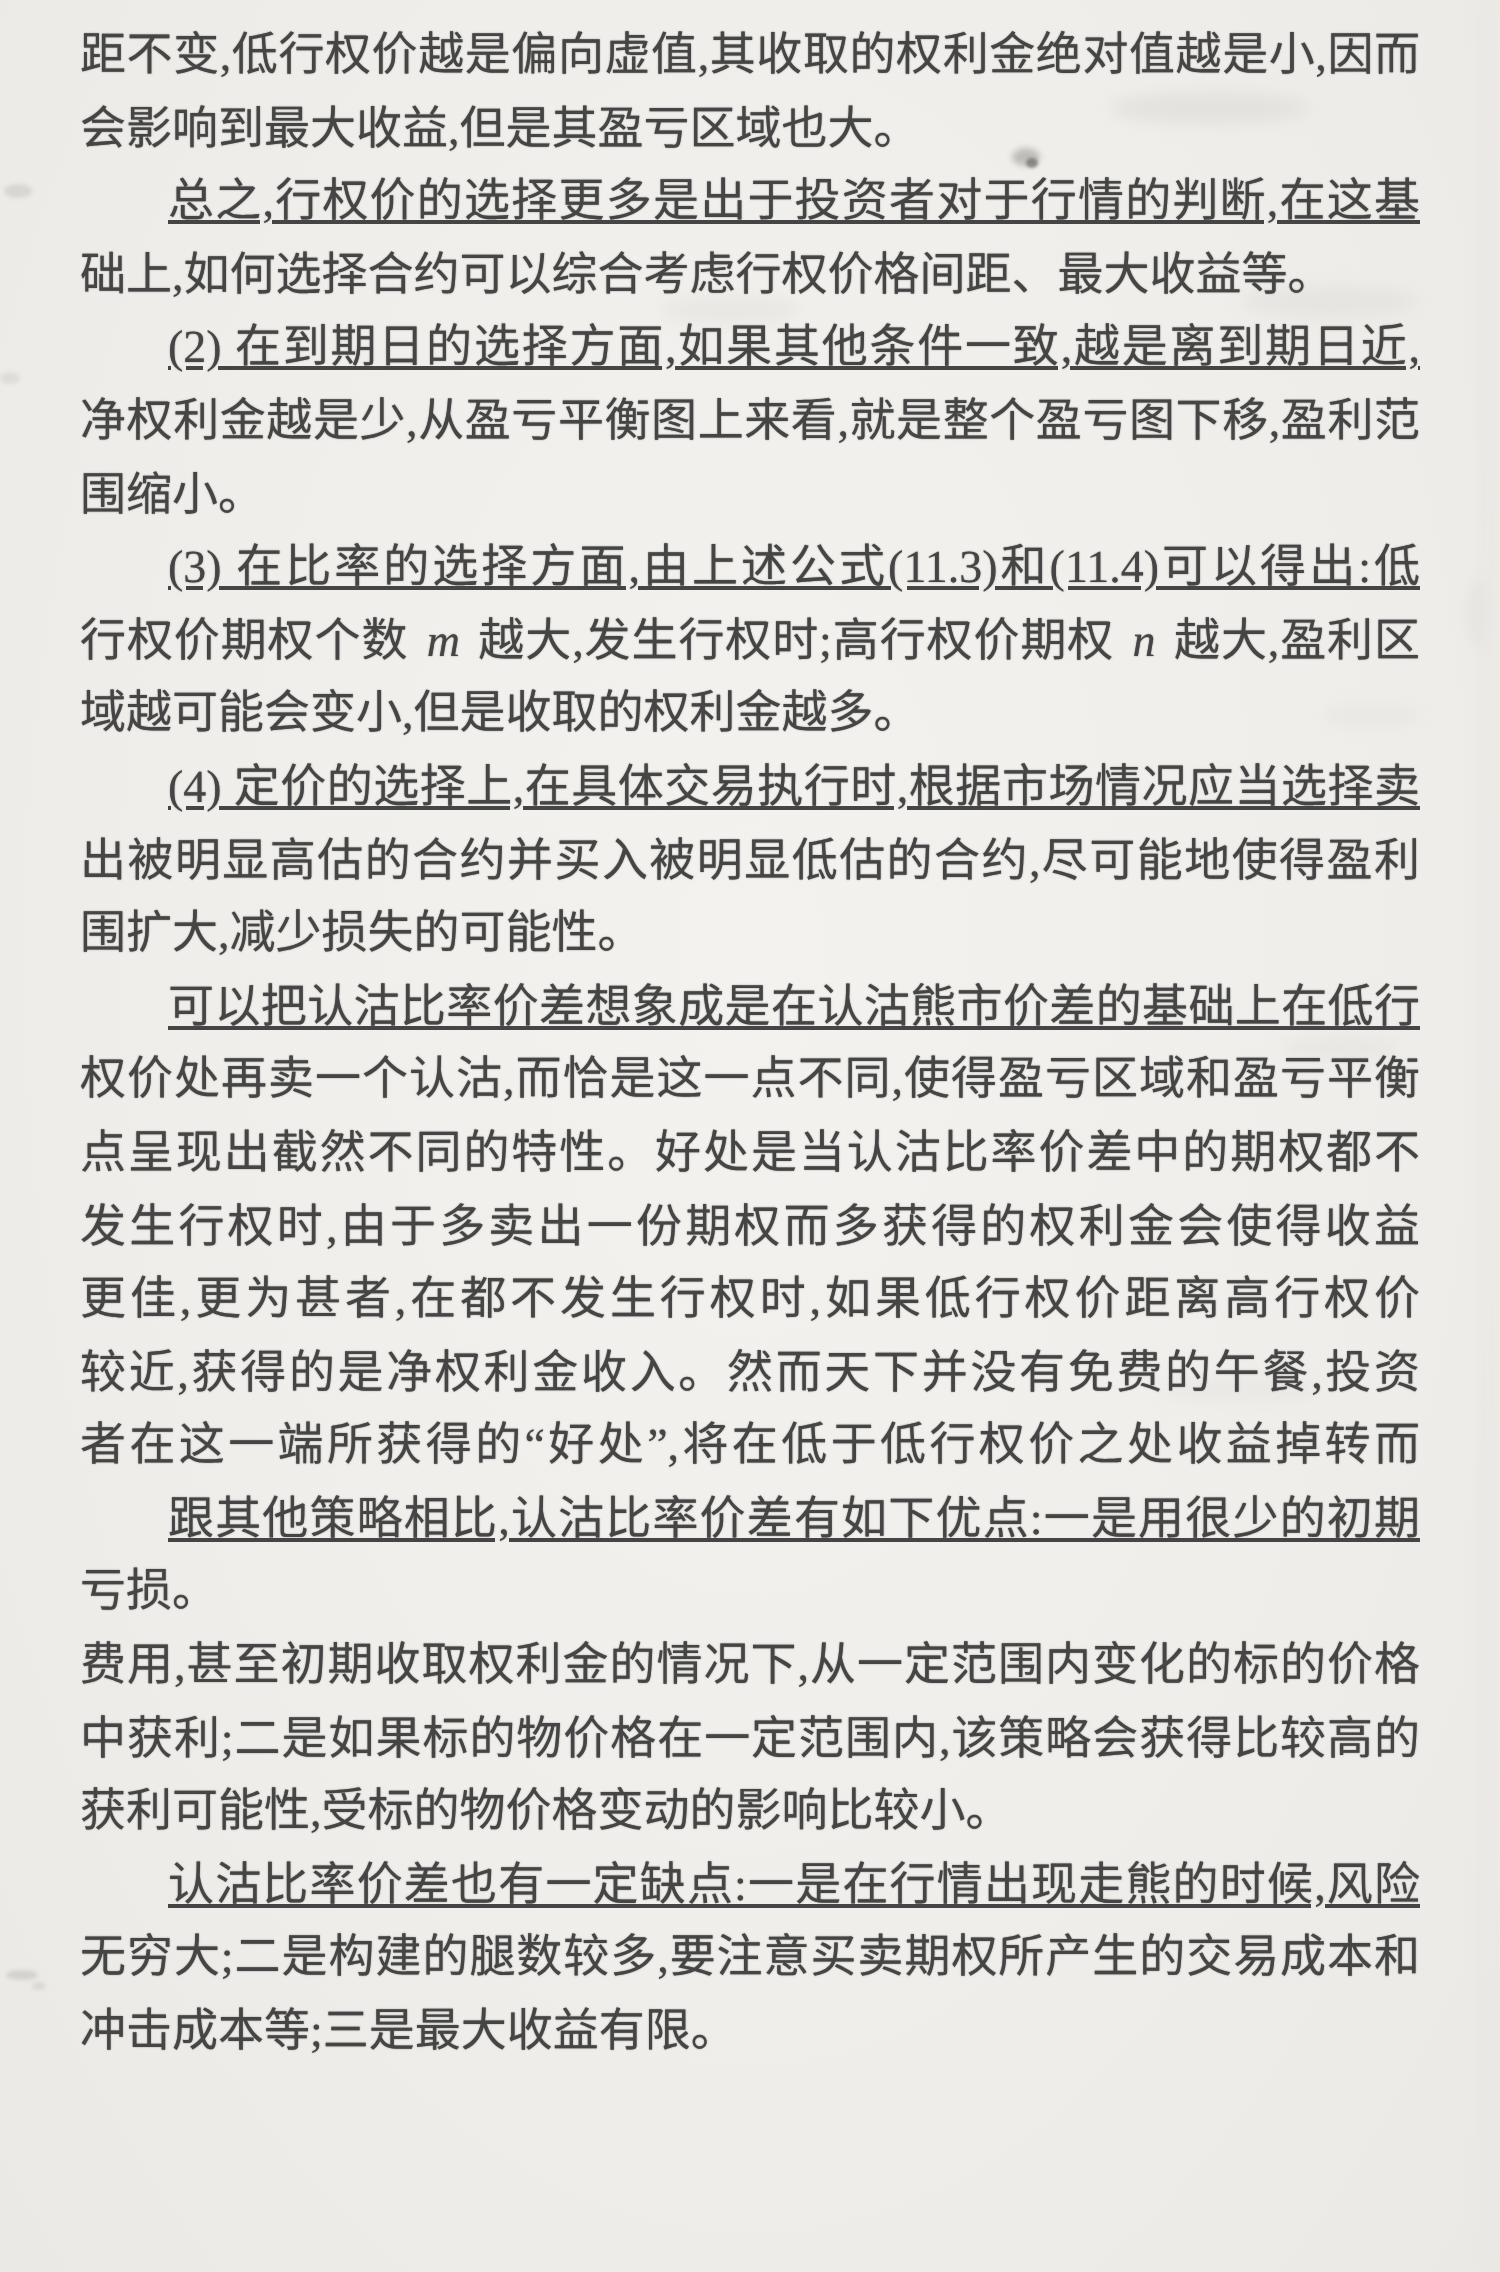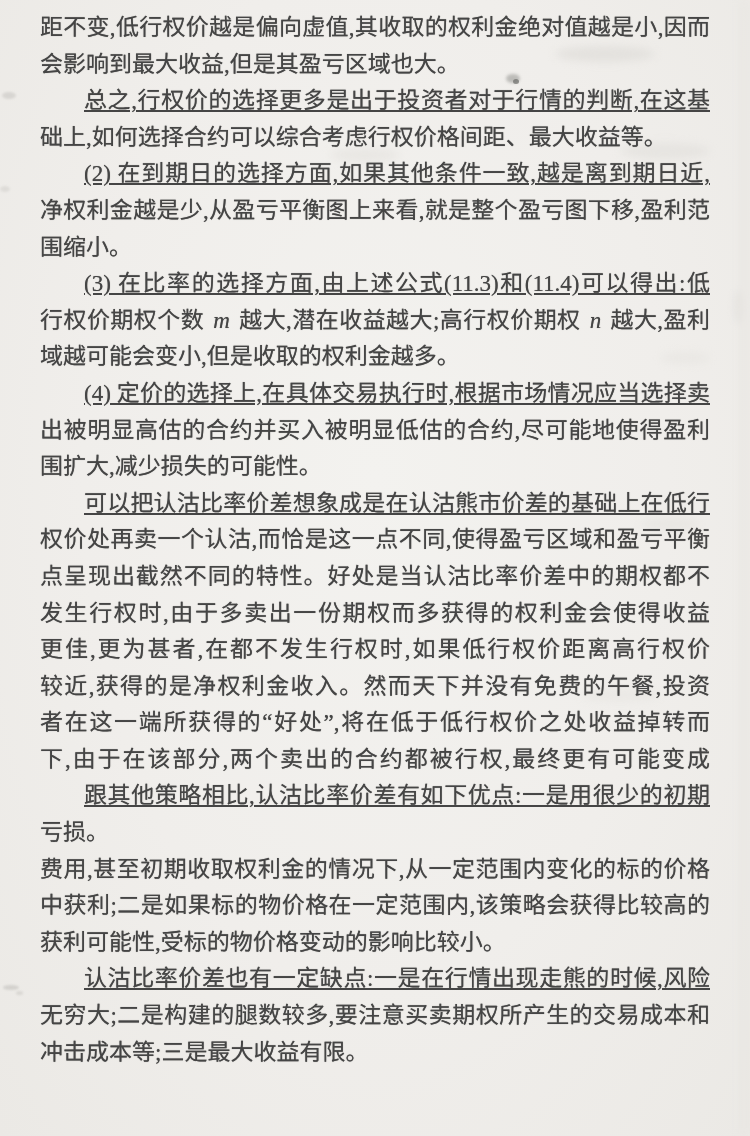--- a/index.html
+++ b/index.html
@@ -79,33 +79,32 @@
 
   <div class="textblock">
       <div class="line">距不变,低行权价越是偏向虚值,其收取的权利金绝对值越是小,因而</div>
       <div class="line last">会影响到最大收益,但是其盈亏区域也大。</div>
       <div class="line indent">总之,行权价的选择更多是出于投资者对于行情的判断,在这基</div>
       <div class="line last">础上,如何选择合约可以综合考虑行权价格间距、最大收益等。</div>
       <div class="line indent">(2) 在到期日的选择方面,如果其他条件一致,越是离到期日近,</div>
       <div class="line">净权利金越是少,从盈亏平衡图上来看,就是整个盈亏图下移,盈利范</div>
       <div class="line last">围缩小。</div>
       <div class="line indent">(3) 在比率的选择方面,由上述公式(11.3)和(11.4)可以得出:低</div>
-      <div class="line"><span>行权价期权个数 </span><span class="var">m</span><span> 越大,潜在收益越大;高行权价期权 </span><span class="var">n</span><span> 越大,盈利区</span></div>
+      <div class="line"><span>行权价期权个数 </span><span class="var">m</span><span> 越大,发生行权时;高行权价期权 </span><span class="var">n</span><span> 越大,盈利区</span></div>
       <div class="line last">域越可能会变小,但是收取的权利金越多。</div>
       <div class="line indent">(4) 定价的选择上,在具体交易执行时,根据市场情况应当选择卖</div>
       <div class="line">出被明显高估的合约并买入被明显低估的合约,尽可能地使得盈利范</div>
       <div class="line last">围扩大,减少损失的可能性。</div>
       <div class="line indent">可以把认沽比率价差想象成是在认沽熊市价差的基础上在低行</div>
       <div class="line">权价处再卖一个认沽,而恰是这一点不同,使得盈亏区域和盈亏平衡</div>
       <div class="line">点呈现出截然不同的特性。好处是当认沽比率价差中的期权都不</div>
       <div class="line">发生行权时,由于多卖出一份期权而多获得的权利金会使得收益</div>
       <div class="line">更佳,更为甚者,在都不发生行权时,如果低行权价距离高行权价</div>
       <div class="line">较近,获得的是净权利金收入。然而天下并没有免费的午餐,投资</div>
       <div class="line">者在这一端所获得的“好处”,将在低于低行权价之处收益掉转而</div>
-      <div class="line">下,由于在该部分,两个卖出的合约都被行权,最终更有可能变成</div>
       <div class="line indent">跟其他策略相比,认沽比率价差有如下优点:一是用很少的初期</div>
       <div class="line last">亏损。</div>
       <div class="line">费用,甚至初期收取权利金的情况下,从一定范围内变化的标的价格</div>
       <div class="line">中获利;二是如果标的物价格在一定范围内,该策略会获得比较高的</div>
       <div class="line last">获利可能性,受标的物价格变动的影响比较小。</div>
       <div class="line indent">认沽比率价差也有一定缺点:一是在行情出现走熊的时候,风险</div>
       <div class="line">无穷大;二是构建的腿数较多,要注意买卖期权所产生的交易成本和</div>
       <div class="line last">冲击成本等;三是最大收益有限。</div>
     </div>
 

